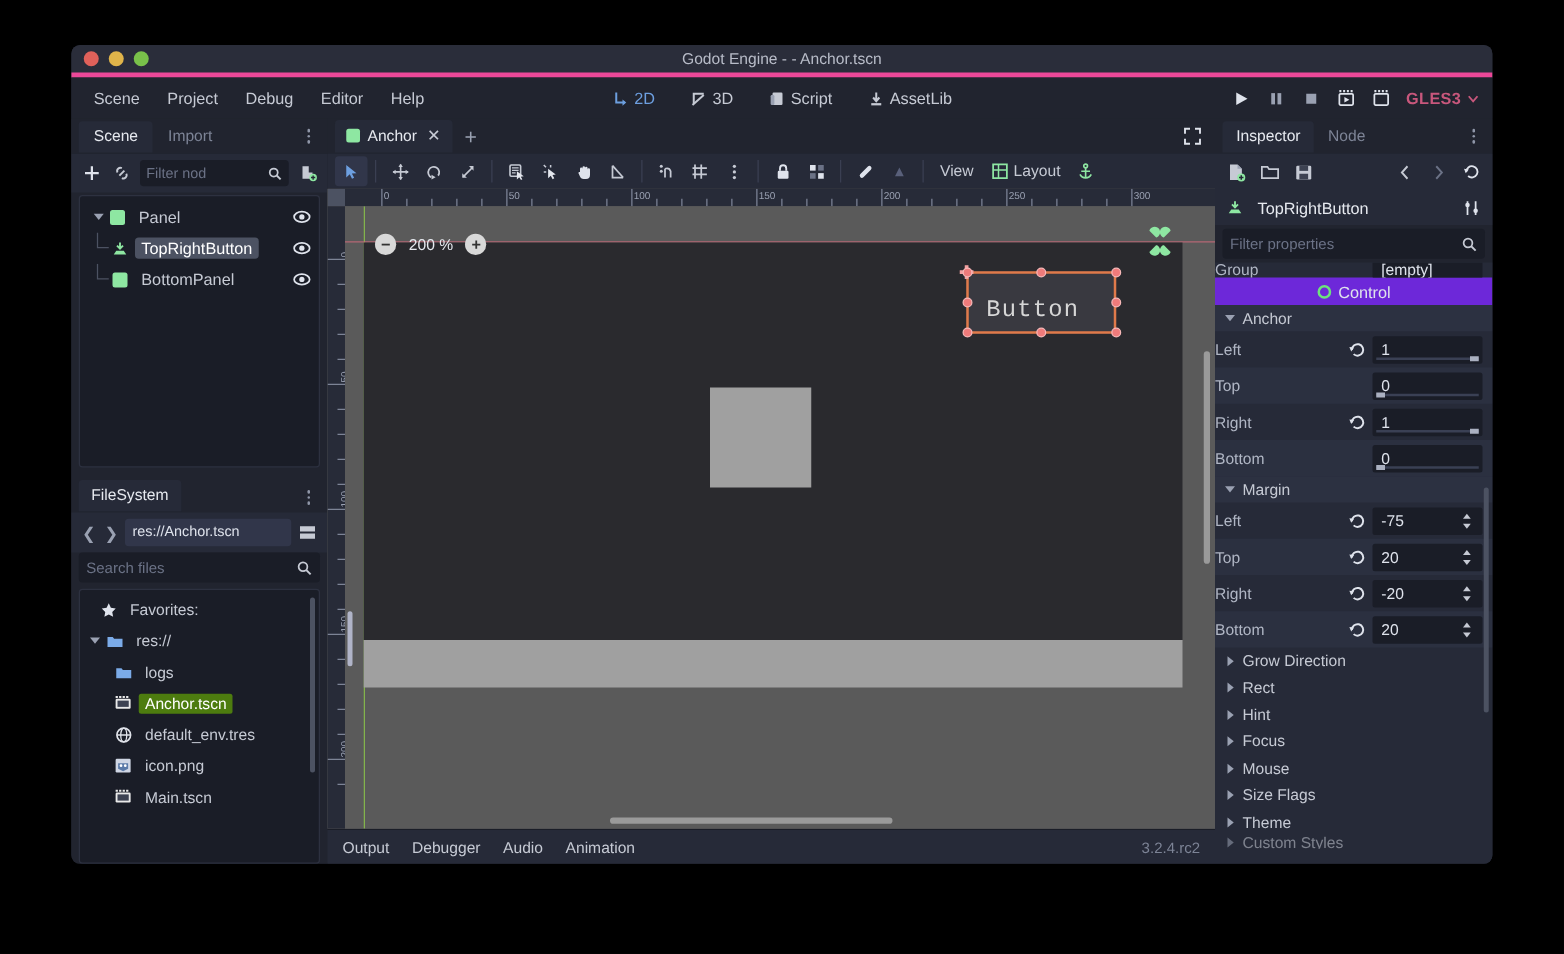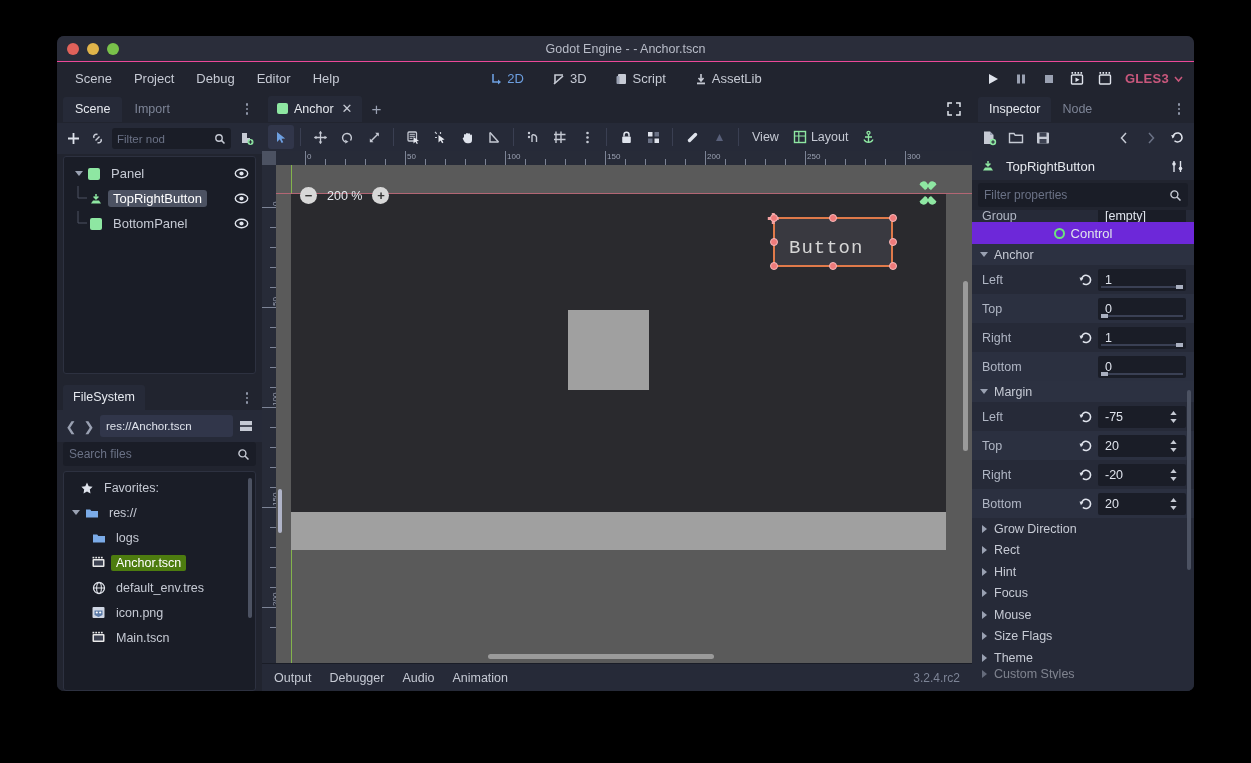--- a/index.html
+++ b/index.html
@@ -15,21 +15,21 @@
     background: #21242f;
     border-radius: 7px;
     overflow: hidden;
     box-shadow: 0 6px 30px rgba(0,0,0,0.6);
   }
   
   .titlebar {
     height: 26px; background: #2a2d3a;
     display: flex; align-items: center;
     position: relative;
-    border-bottom: 1px solid #ec4899;
+    border-bottom: 4px solid #ec4899;
   }
   .traffic { display: flex; gap: 8px; padding-left: 10px; }
   .tl { width: 12px; height: 12px; border-radius: 50%; }
   .tl.red { background: #e0615a; }
   .tl.yellow { background: #e0b44a; }
   .tl.green { background: #79c14a; }
   .title-text {
     position: absolute; left: 0; right: 0; text-align: center;
     font-size: 12.5px; color: #b8bcc8; pointer-events: none;
   }
@@ -109,21 +109,21 @@
   .tree-row .lbl { padding: 1px 5px; border-radius: 3px; }
   .tree-row.selected .lbl { background: #4c5262; color: #ffffff; }
   .tw { width: 14px; display:flex; align-items:center; justify-content:center; }
   .arrow-d { width: 0; height: 0; border-left: 4px solid transparent; border-right: 4px solid transparent; border-top: 5px solid #9aa1b2; }
   .node-ico { width: 16px; height: 16px; margin-right: 4px; display:flex;align-items:center;justify-content:center;}
   .sq-green { width: 12px; height: 12px; background: #8ee7a2; border-radius: 2px; }
   .eye { margin-left: auto; width: 15px; height: 15px; }
 
   
   .fs-tabs {
-    display: flex; align-items: center; height: 26px; position: relative;
+    display: flex; align-items: flex-start; height: 26px; position: relative;
     padding-left: 6px; margin-top: 4px;
   }
   .fs-tab { padding: 5px 10px 6px; font-size: 12.5px; background: #262a38; color: #e6e9ef; border-radius: 3px 3px 0 0;}
   .fs-nav {
     display: flex; align-items: center; gap: 4px; padding: 5px 7px; background:#262a38;
   }
   .nav-arrow { font-size: 13px; color: #9aa1b2; width: 14px; text-align:center;}
   .path-box {
     flex: 1; height: 22px; background: #31364a; border-radius: 3px;
     display:flex; align-items:center; padding: 0 6px;
@@ -225,21 +225,21 @@
     display:flex; align-items:center; justify-content:center; gap:6px;
     height:22px; background:#6d28d9; font-size:13px; color:#dfe3ec;
   }
   .cls-circle { width:11px;height:11px;border-radius:50%;border:2px solid #6de37d;}
   .sec-header {
     display:flex; align-items:center; gap:6px; height:21px;
     background:#2c3141; padding-left: 8px; font-size:12.5px; color:#c6cad4;
   }
   .caret-d { width:0;height:0;border-left:4px solid transparent;border-right:4px solid transparent;border-top:5px solid #9aa1b2;}
   .caret-r { width:0;height:0;border-top:4px solid transparent;border-bottom:4px solid transparent;border-left:5px solid #9aa1b2;}
-  .prop-row { display:flex; align-items:center; height:29px; padding-left:10px; }
+  .prop-row { display:flex; align-items:center; height:29px; }
   .prop-row.alt { background:#2b3040; }
   .prop-name { font-size:12.5px; color:#b0b6c4; flex:1;}
   .revert { width:16px;height:16px; margin-right:4px;}
   .val-field {
     width: 88px; height: 22px; background:#1a1d27; border-radius:2px;
     display:flex; align-items:center; padding: 0 7px; position:relative; margin-right:8px;
   }
   .val-field .v { font-size:12.5px; color:#dfe3ec;}
   .slider-track { position:absolute; left:3px; right:3px; bottom:3px; height:2px; background:#3a4054;}
   .slider-knob { position:absolute; bottom:2px; width:7px; height:4px; background:#aab0c0;}

